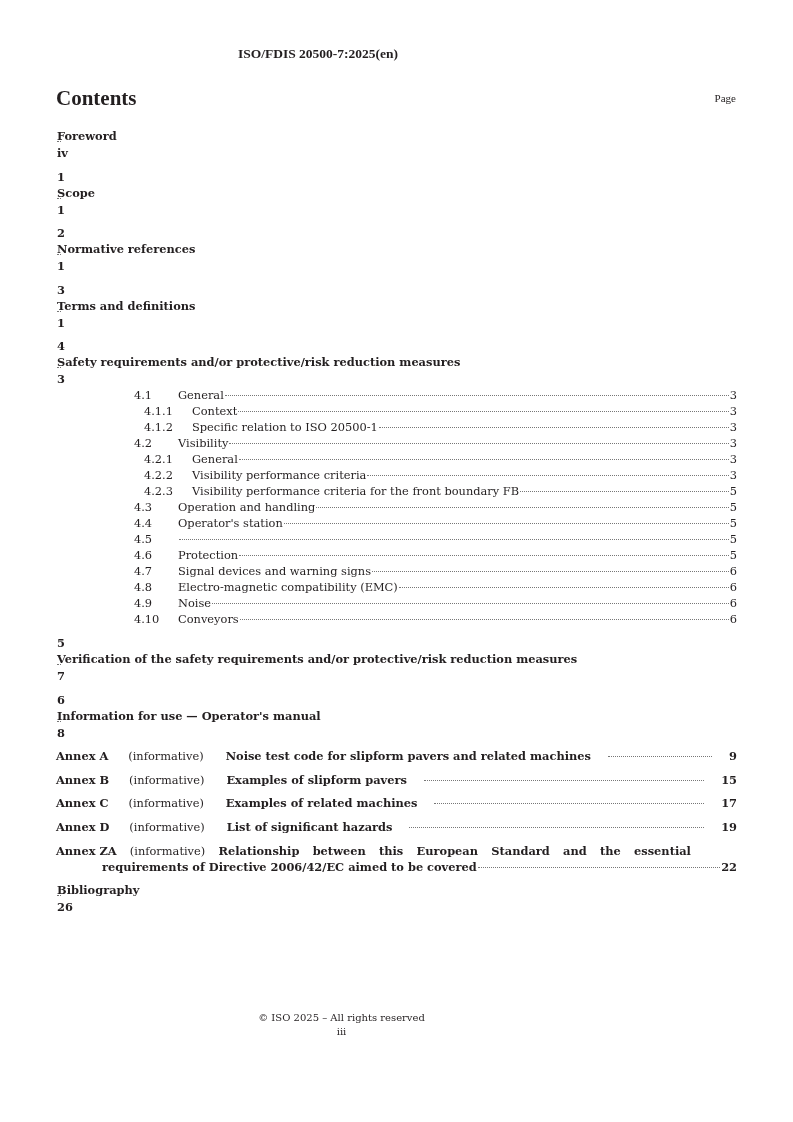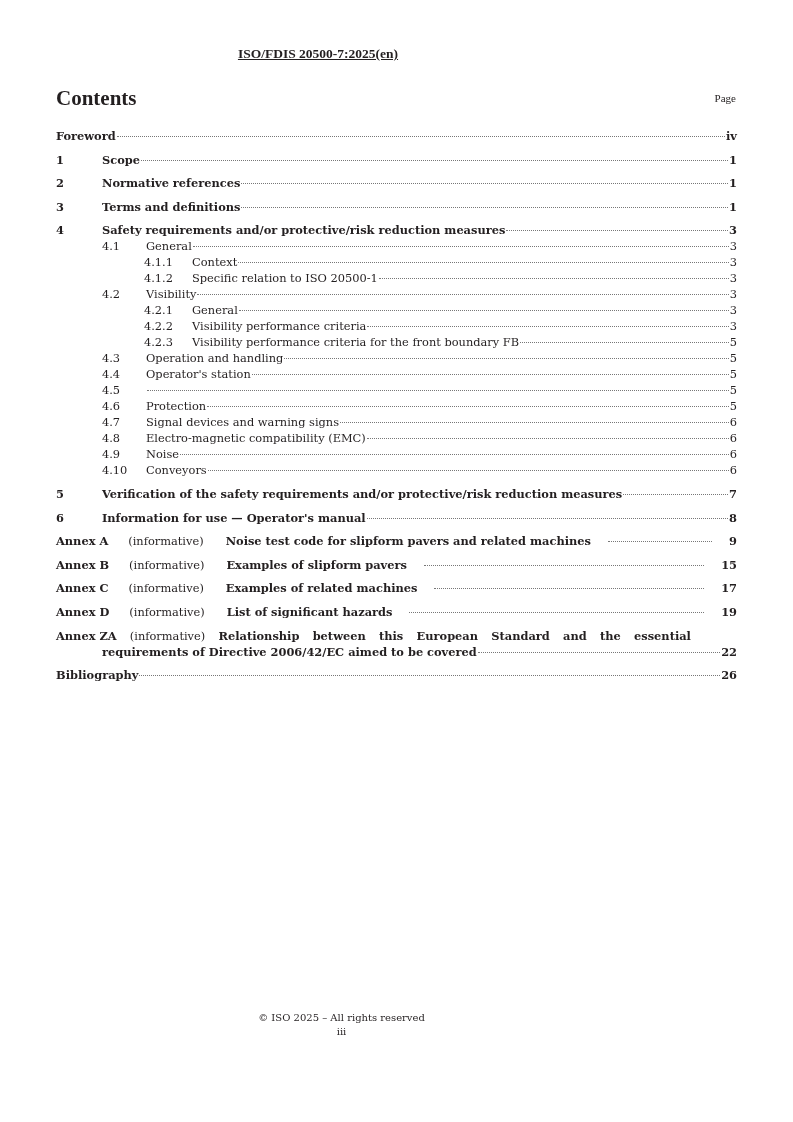--- a/index.html
+++ b/index.html
@@ -3,45 +3,45 @@
   <meta charset="utf-8">
   <style>
     html, body { margin: 0; padding: 0; background: #ffffff; }
     body {
       width: 793px; height: 1122px; position: relative; overflow: hidden;
       font-family: "DejaVu Serif", "Liberation Serif", serif;
       color: #231f20;
     }
     .header {
       position: absolute; top: 46px; left: 0; width: 636px; text-align: center;
-      font-family: "Liberation Serif", serif; font-weight: bold; font-size: 13.5px; text-decoration: underline;
+      font-family: "Liberation Serif", serif; font-weight: bold; font-size: 13.5px;
     }
     .contents-title {
       position: absolute; top: 86px; left: 56px;
       font-family: "Liberation Serif", serif; font-weight: bold; font-size: 21px;
     }
     .page-label {
       position: absolute; top: 92px; right: 57px;
       font-family: "Liberation Serif", serif; font-size: 11px;
     }
     .toc { position: absolute; top: 128px; left: 56px; width: 681px; }
     .row {
       display: flex; align-items: baseline; position: relative;
       font-size: 11.4px; line-height: 16px;
     }
     .row .num { flex: none; }
     .row .title { flex: none; white-space: nowrap; }
     .row .leader {
       flex: 1 1 auto; border-bottom: 1px dotted #777; margin: 0 1px; transform: translateY(-3px); min-width: 4px;
     }
     .row .pg { flex: none; text-align: right; }
-    .lvl0 { font-weight: bold; margin-top: 7.6px; }
+    .lvl0 { font-weight: bold; margin-top: 7.6px; flex-direction: column; }
     .lvl0 .num { width: 46px; }
     .lvl1 { font-weight: normal; padding-left: 46px; font-size: 11.4px; line-height: 16px; }
-    .lvl1 .num { width: 44px; }
+    .lvl1 .num { width: 44px; margin-left: 32px; }
     .lvl2 { font-weight: normal; padding-left: 88px; font-size: 11.4px; line-height: 16px; }
     .lvl2 .num { width: 48px; }
     .annex { font-weight: bold; margin-top: 7.6px; gap: 16px; }
     .annex .inf { font-weight: normal; margin: 0 6px 0 4px; }
     .annex-za { font-weight: bold; margin-top: 7.6px; font-size: 11.4px; line-height: 16px; }
     .annex-za .line1 { display: flex; justify-content: space-between; }
     .annex-za .line2 { display: flex; align-items: baseline; padding-left: 46px; text-align: center; }
     .annex-za .line2 .leader { flex: 1 1 auto; border-bottom: 1px dotted #777; margin: 0 1px; transform: translateY(-3px); }
     .footer {
       position: absolute; top: 1011px; left: 0; width: 683px; text-align: center;

